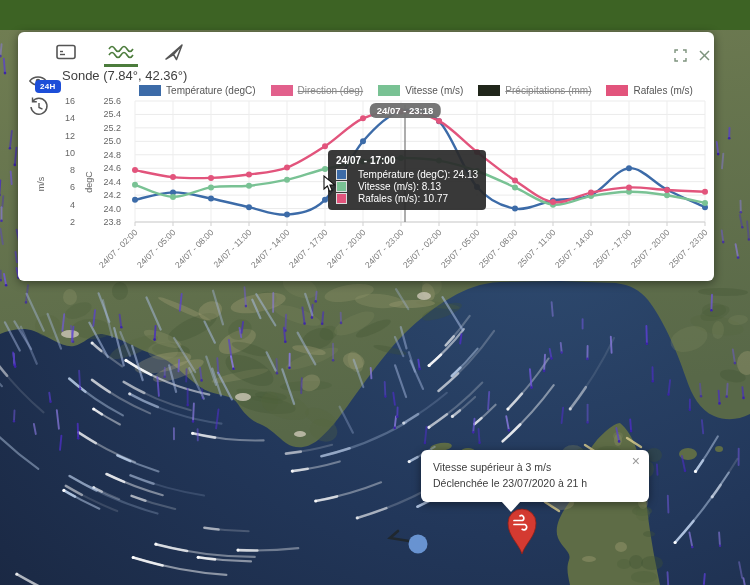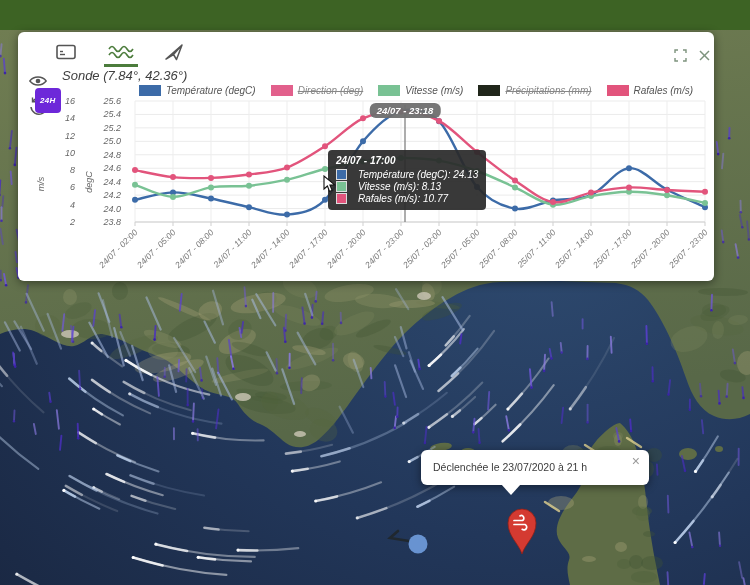--- a/index.html
+++ b/index.html
@@ -2,30 +2,30 @@
 <html><head>
 <meta charset="utf-8">
 <style>
   html,body{margin:0;padding:0;background:#222;}
   .stage{position:relative;width:750px;height:585px;overflow:hidden;
          font-family:"Liberation Sans",sans-serif;background:#1d2c48;}
   .stage svg{display:block;}
   #map{position:absolute;left:0;top:0;z-index:0;}
   .greenbar{position:absolute;left:0;top:0;width:750px;height:30px;z-index:10;}
   .panel{position:absolute;left:18px;top:32px;width:696px;height:249px;background:#fff;
-         border-radius:6px;box-shadow:0 2px 10px rgba(0,0,0,.45);z-index:20;font-style:italic;}
+         border-radius:6px;box-shadow:0 2px 10px rgba(0,0,0,.45);z-index:20;}
   .tab{position:absolute;top:8px;width:32px;height:24px;background:none;border:none;
        display:flex;align-items:center;justify-content:center;cursor:pointer;padding:0;}
   .tab-underline{position:absolute;left:86px;top:32px;width:34px;height:3px;background:#4c7c3c;}
   .winbtn{position:absolute;top:14px;width:18px;height:18px;background:none;border:none;
           display:flex;align-items:center;justify-content:center;cursor:pointer;padding:0;}
   .panel-title{position:absolute;left:44px;top:36px;font-size:13px;color:#3f3f3f;}
   .side-icon{position:absolute;left:10px;}
-  .badge24{position:absolute;left:17px;top:56px;background:#6d28d9;color:#fff;font-size:8px;
-           font-weight:bold;padding:8px 5px;border-radius:4px;z-index:3;letter-spacing:.3px;}
+  .badge24{position:absolute;left:17px;top:48px;background:#1d4ed8;color:#fff;font-size:8px;
+           font-weight:bold;padding:2px 5px;border-radius:4px;z-index:3;letter-spacing:.3px;}
   .legend{position:absolute;left:110px;top:53px;width:576px;display:flex;justify-content:center;
           gap:15px;font-size:10px;color:#555;align-items:center;}
   .lg-item{display:flex;align-items:flex-end;gap:5px;cursor:pointer;white-space:nowrap;}
   .lg-swatch{display:inline-block;width:22px;height:11px;}
   .lg-off{color:#888;text-decoration:line-through;}
   #chart-svg{position:absolute;left:0;top:0;}
   .xhair-label{position:absolute;left:387px;top:71px;transform:translateX(-50%);
                background:rgba(110,110,110,.95);color:#fff;font-size:9.5px;font-weight:bold;
                padding:2px 7px;border-radius:6px;white-space:nowrap;z-index:5;}
   .chart-tt{position:absolute;left:310px;top:118px;background:rgba(42,42,42,.93);color:#fff;
@@ -860,20 +860,21 @@
       </div>
     </div>
 
     <svg class="cursor" width="16" height="18" viewBox="0 0 16 18">
       <path d="M2,1 L2,14 L5.4,11 L7.6,16.4 L10.1,15.3 L7.9,10.1 L12.4,9.7 Z" fill="#fff" stroke="#111" stroke-width="1.1"></path>
     </svg>
   </div>
 
   <div class="map-popup">
     <button class="pclose">×</button>
+    <div>Vitesse supérieur à 3 m/s</div>
     <div>Déclenchée le 23/07/2020 à 21 h</div>
     <div class="popup-tail"></div>
   </div>
 
   <svg class="pin" width="36" height="50" viewBox="0 0 36 50">
     <path d="M18,48 C14.5,37 4,30.5 4,17 A14,14 0 1 1 32,17 C32,30.5 21.5,37 18,48 Z" fill="#d43a31" stroke="#8e1f17" stroke-width="0.8"></path>
     <g fill="none" stroke="#fff" stroke-width="1.7" stroke-linecap="round">
       <path d="M10,14.5 h8.5 a2.6,2.6 0 1 0 -2.6,-4.6"></path>
       <path d="M10,18.5 h11 a2.8,2.8 0 1 1 -2.8,4.8"></path>
     </g>

